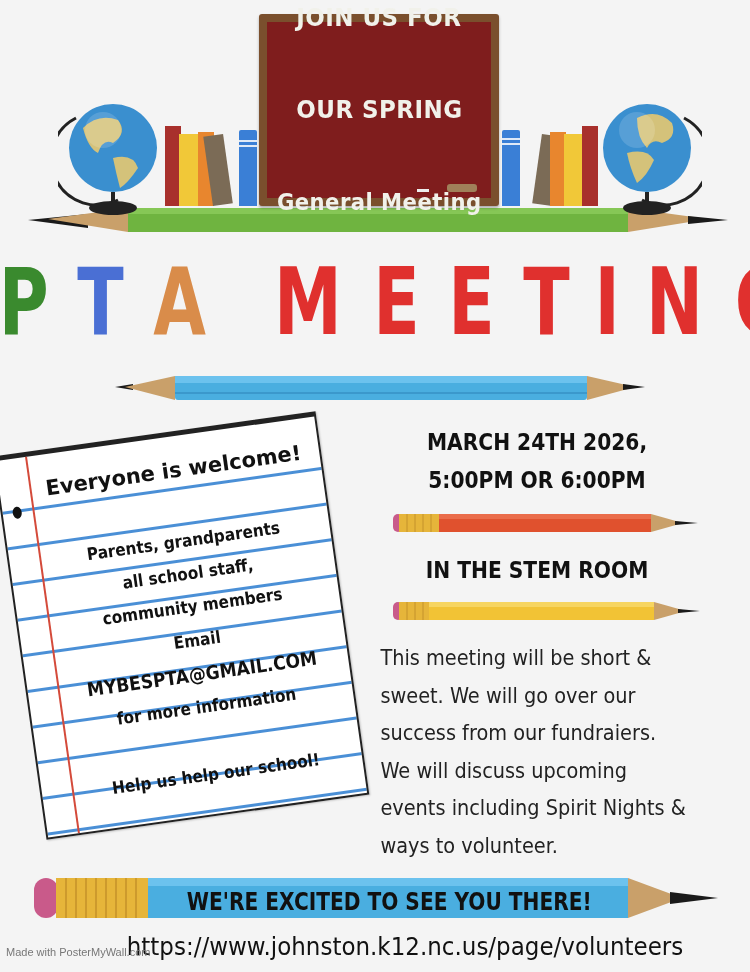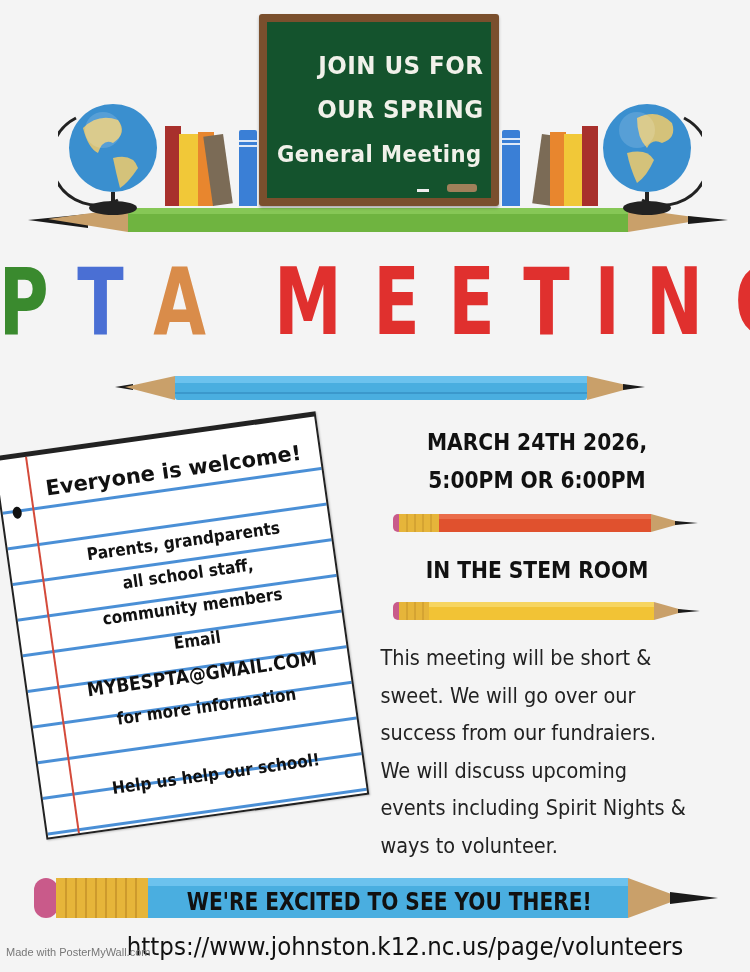--- a/index.html
+++ b/index.html
@@ -5,22 +5,22 @@
   html, body { margin:0; padding:0; }
   body { width:750px; height:972px; background:#f4f4f4; position:relative; overflow:hidden;
          font-family:"DejaVu Sans", sans-serif; }
   .abs { position:absolute; }
 
   
   .shelf { left:28px; top:204px; width:700px; height:30px; }
   
   .board { left:259px; top:14px; width:240px; height:192px; background:#7a4f2d; border-radius:3px;
            box-shadow:0 2px 3px rgba(0,0,0,.3); }
-  .board-inner { position:absolute; left:8px; top:8px; right:8px; bottom:8px; background:#14532d;
-           display:flex; flex-direction:column; align-items:flex-end; justify-content:center; }
+  .board-inner { position:absolute; left:8px; top:8px; right:8px; bottom:8px; background:#7f1d1d;
+           display:flex; flex-direction:column; align-items:center; justify-content:center;gap:48px; }
   .board-line { color:#f1f1ea; font-family:"DejaVu Sans", sans-serif; font-weight:bold;
            font-size:25px; line-height:44px; letter-spacing:0.5px; white-space:nowrap;
            transform:scaleX(0.92); }
   .board-line.sm { font-size:23px; }
   .eraser { position:absolute; right:14px; bottom:6px; width:30px; height:8px; background:#a0805a; border-radius:3px; }
   .chalk { position:absolute; right:62px; bottom:6px; width:12px; height:3px; background:#eee; }
 
   
   .title { left:0; top:248px; width:750px; height:110px; text-align:center; white-space:nowrap;
            font-family:"DejaVu Sans", sans-serif; font-weight:bold; font-size:92px; line-height:110px; }

